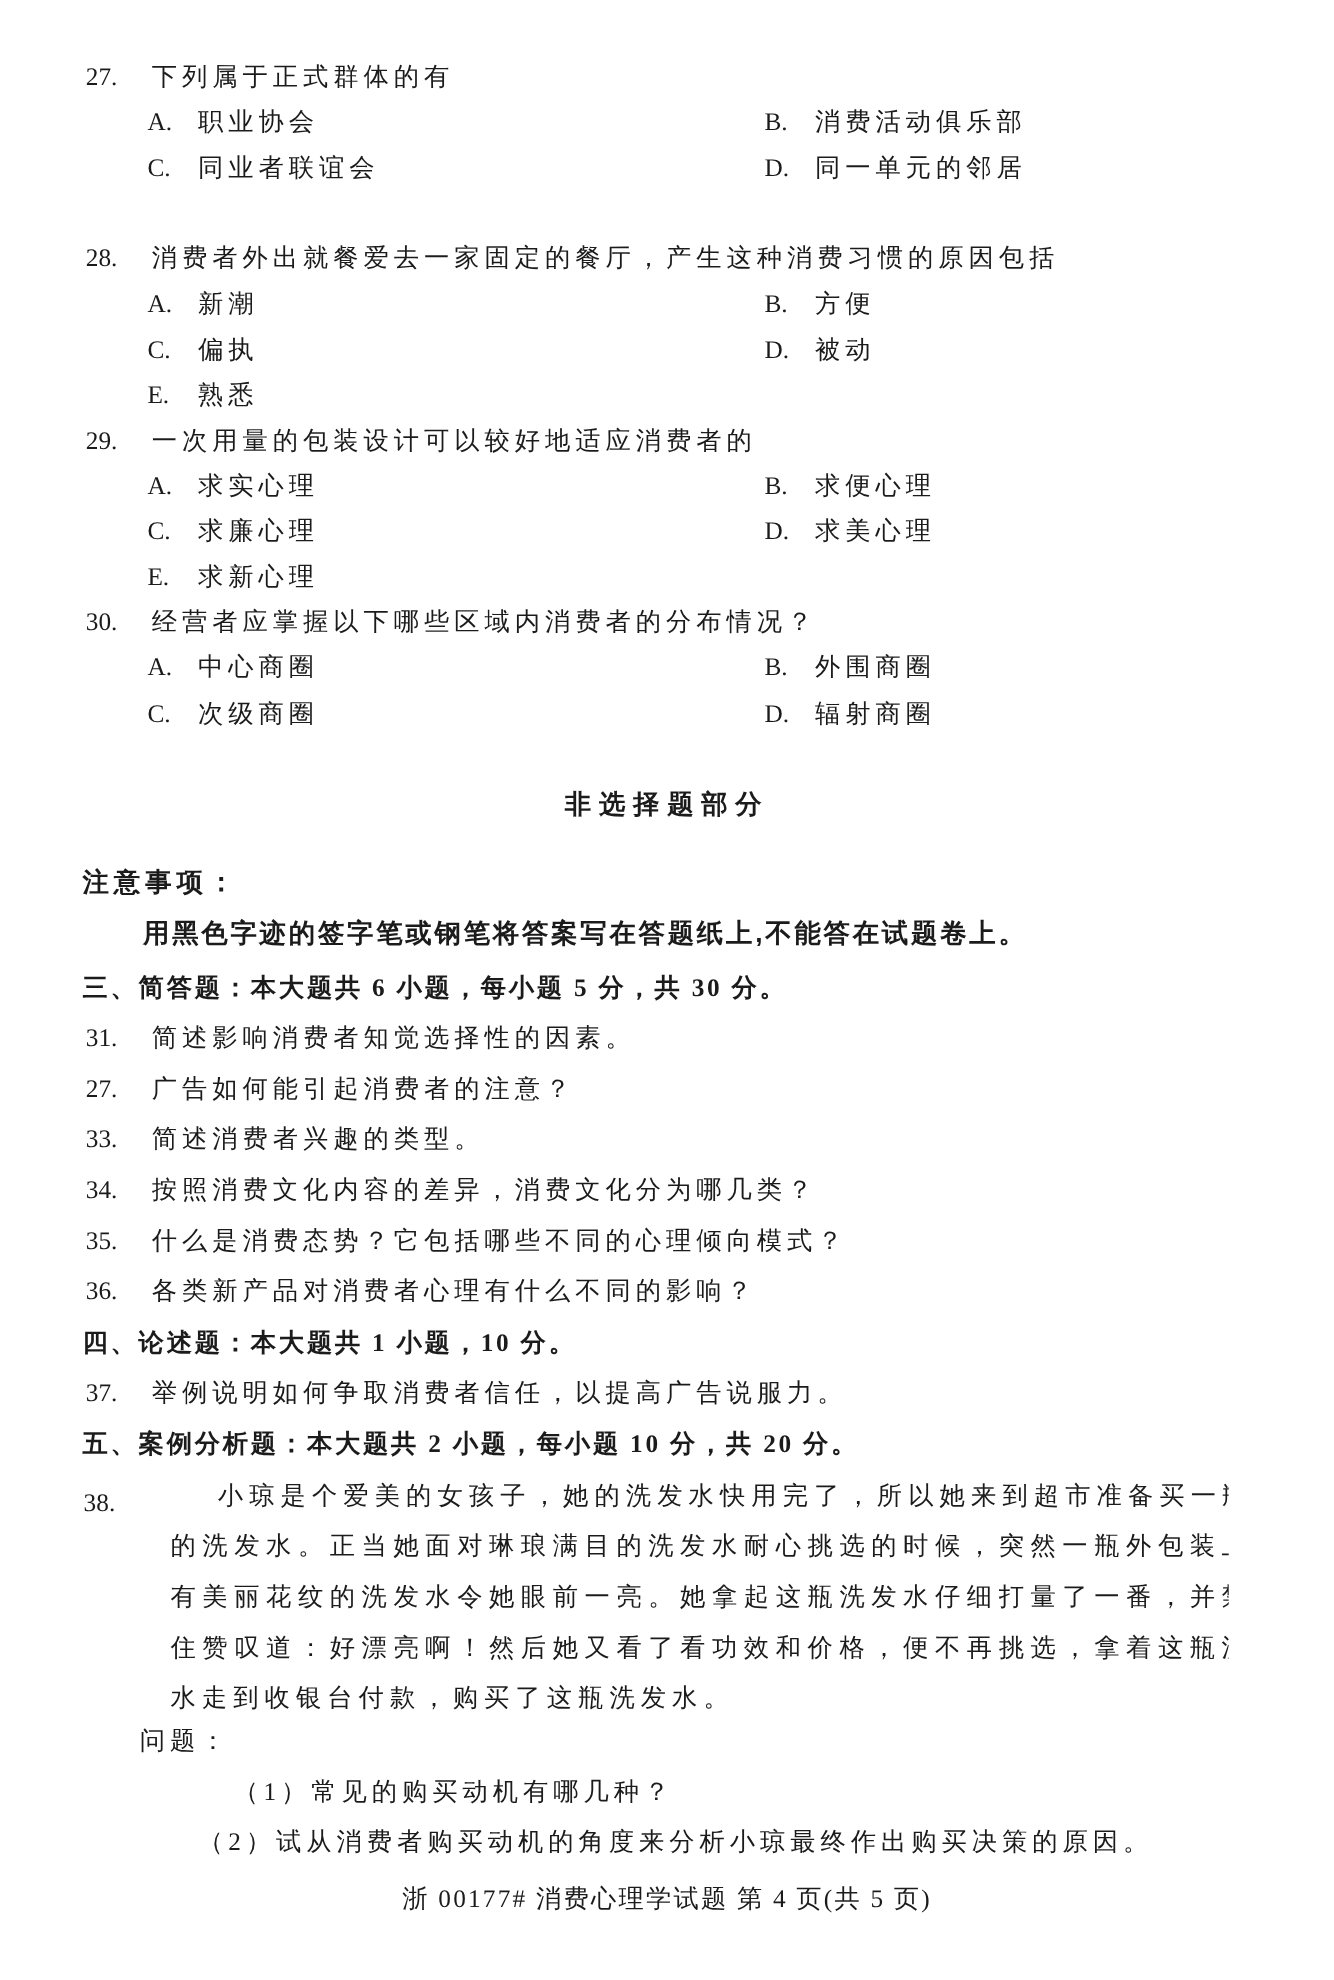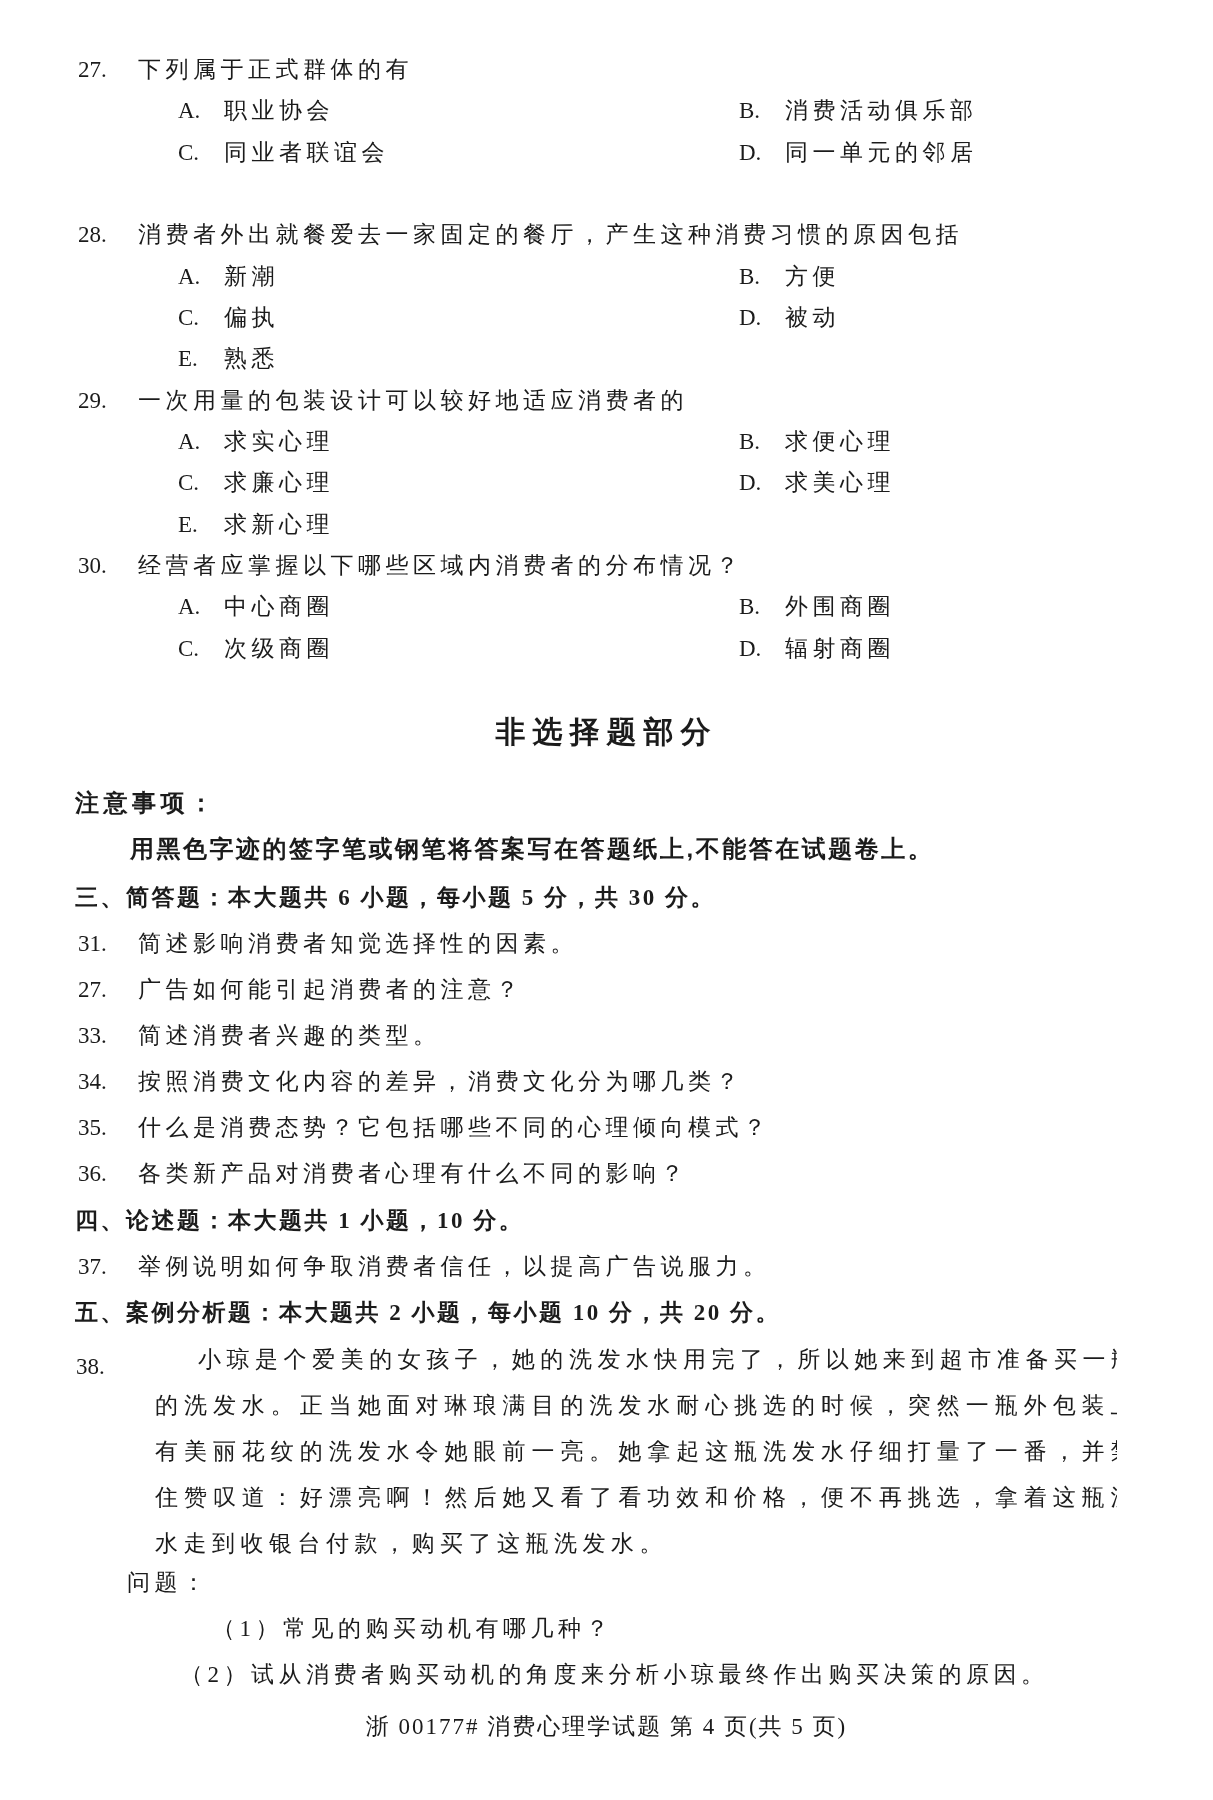--- a/index.html
+++ b/index.html
@@ -13,29 +13,29 @@
   .page { position: relative; width: 1117px; height: 1800px; overflow: hidden; }
 
   .line {
     position: absolute; left: 0; width: 1213px; height: 32px;
     font-size: 23px; line-height: 30px; white-space: nowrap;
     letter-spacing: 4.5px;
   }
   .qline { padding-left: 78px; box-sizing: border-box; }
   .qnum { display: inline-block; width: 60px; letter-spacing: 0; }
 
-  .optcell { position: absolute; top: 0; white-space: nowrap; margin-left: 44px; }
+  .optcell { position: absolute; top: 0; white-space: nowrap; }
   .optcell.c1 { left: 134px; }
   .optcell.c2 { left: 695px; }
   .optletter { display: inline-block; width: 46px; letter-spacing: 0; }
 
   .section-heading {
     position: absolute; left: 0; width: 1213px; text-align: center;
     font-family: "Liberation Sans", "DejaVu Sans", sans-serif;
-    font-weight: bold; font-size: 30px; letter-spacing: 7px; line-height: 36px;
+    font-weight: bold; font-size: 24px; letter-spacing: 7px; line-height: 36px;
   }
   .sans-line {
     font-family: "Liberation Sans", "DejaVu Sans", sans-serif;
     font-weight: 600; font-size: 24px;
   }
   .bold-header { font-weight: bold; letter-spacing: 2.5px; padding-left: 75px; box-sizing: border-box; }
 
   .case-paragraph {
     position: absolute; left: 127px; width: 1013px;
     font-size: 23px; line-height: 46px; letter-spacing: 5.5px;

